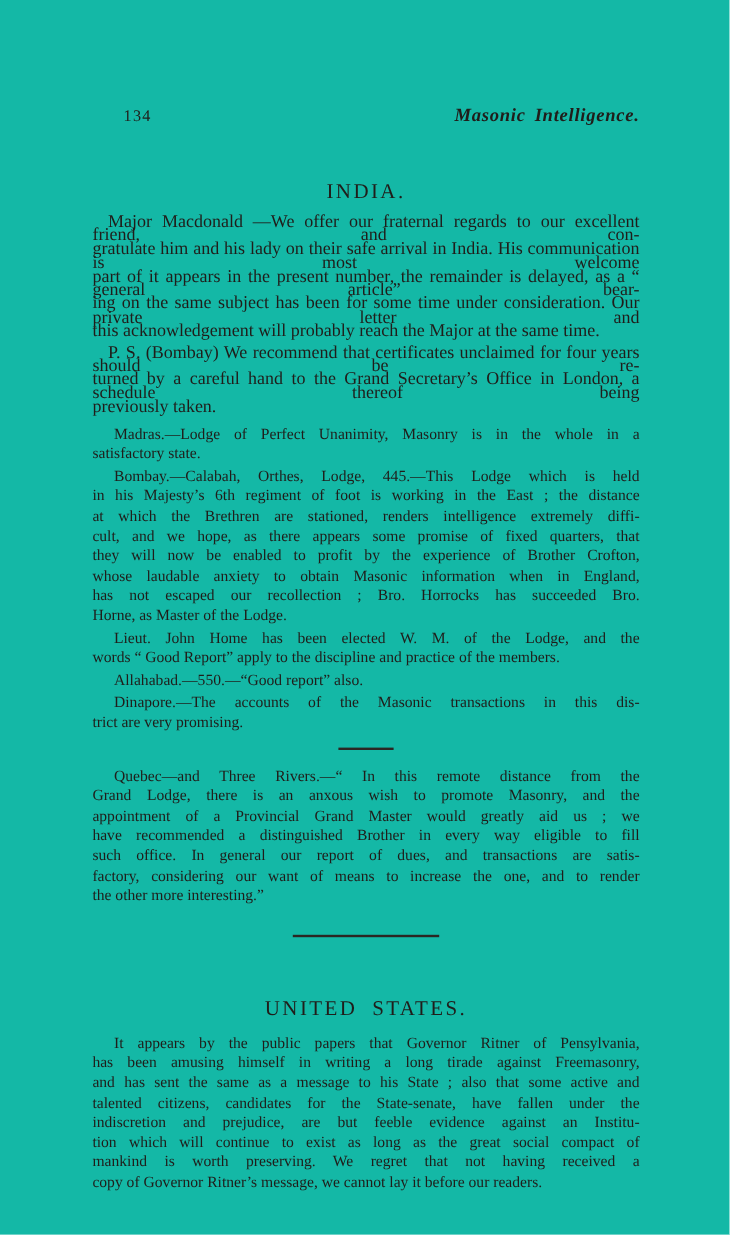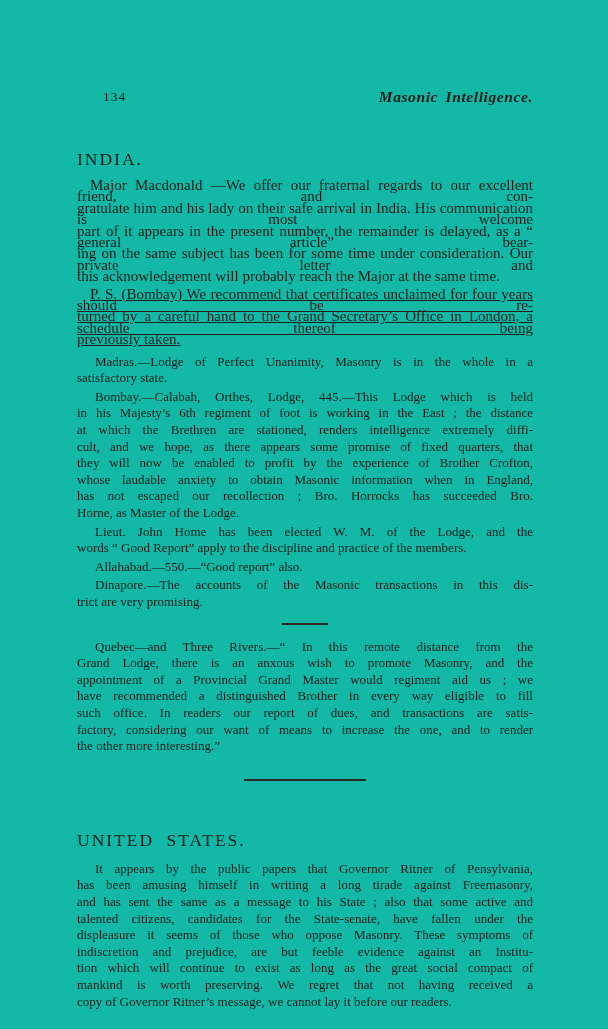--- a/index.html
+++ b/index.html
@@ -40,36 +40,36 @@
     font-weight: bold;
     letter-spacing: 0.6px;
     word-spacing: 3px;
     padding-left: 28px;
   }
   .section-heading {
     font-size: 17.5px;
     font-weight: normal;
     letter-spacing: 2px;
     word-spacing: 6px;
-    text-align: left;
+    text-align: center;
     margin: 40px 0 8px 0;
     line-height: 22px;
   }
   .para {
     margin: 2px 0 0 0;
     font-size: 13px;
     line-height: 16.6px;
   }
   .para.small {
     font-size: 15px;
     line-height: 11.4px;
     margin-top: 6px;
   }
   .section-heading + .para { margin-top: 10px; }
-  .para.small + .para.small { margin-top: 6px; text-decoration: underline; }
+  .para.small + .para.small { margin-top: 6px; }
   .para.small + .para.normal { margin-top: 8px; }
   .line {
     display: block;
     text-align: justify;
     text-align-last: justify;
   }
   .line:last-child { text-align-last: left; }
   .para .line:first-child { text-indent: 18px; }
   .para.small .line:first-child { text-indent: 13px; }
   .rule {
@@ -125,34 +125,33 @@
           <span class="line">Allahabad.—550.—“Good report” also.</span>
         </p>
         <p class="para normal">
           <span class="line">Dinapore.—The accounts of the Masonic transactions in this dis-</span>
           <span class="line">trict are very promising.</span>
         </p>
         <div class="rule rule-short"></div>
         <p class="para normal">
           <span class="line">Quebec—and Three Rivers.—“ In this remote distance from the</span>
           <span class="line">Grand Lodge, there is an anxous wish to promote Masonry, and the</span>
-          <span class="line">appointment of a Provincial Grand Master would regiment aid us ; we</span>
+          <span class="line">appointment of a Provincial Grand Master would greatly aid us ; we</span>
           <span class="line">have recommended a distinguished Brother in every way eligible to fill</span>
-          <span class="line">such office. In readers our report of dues, and transactions are satis-</span>
+          <span class="line">such office. In general our report of dues, and transactions are satis-</span>
           <span class="line">factory, considering our want of means to increase the one, and to render</span>
           <span class="line">the other more interesting.”</span>
         </p>
         <div class="rule rule-long"></div>
         <h2 class="section-heading">UNITED STATES.</h2>
         <p class="para normal">
           <span class="line">It appears by the public papers that Governor Ritner of Pensylvania,</span>
           <span class="line">has been amusing himself in writing a long tirade against Freemasonry,</span>
           <span class="line">and has sent the same as a message to his State ; also that some active and</span>
           <span class="line">talented citizens, candidates for the State-senate, have fallen under the</span>
-          <span class="line">displeasure it seems of those who oppose Masonry. These symptoms of</span>
           <span class="line">indiscretion and prejudice, are but feeble evidence against an Institu-</span>
           <span class="line">tion which will continue to exist as long as the great social compact of</span>
           <span class="line">mankind is worth preserving. We regret that not having received a</span>
           <span class="line">copy of Governor Ritner’s message, we cannot lay it before our readers.</span>
         </p>
       </main>
   </div>
 </div>
 
 </body></html>

